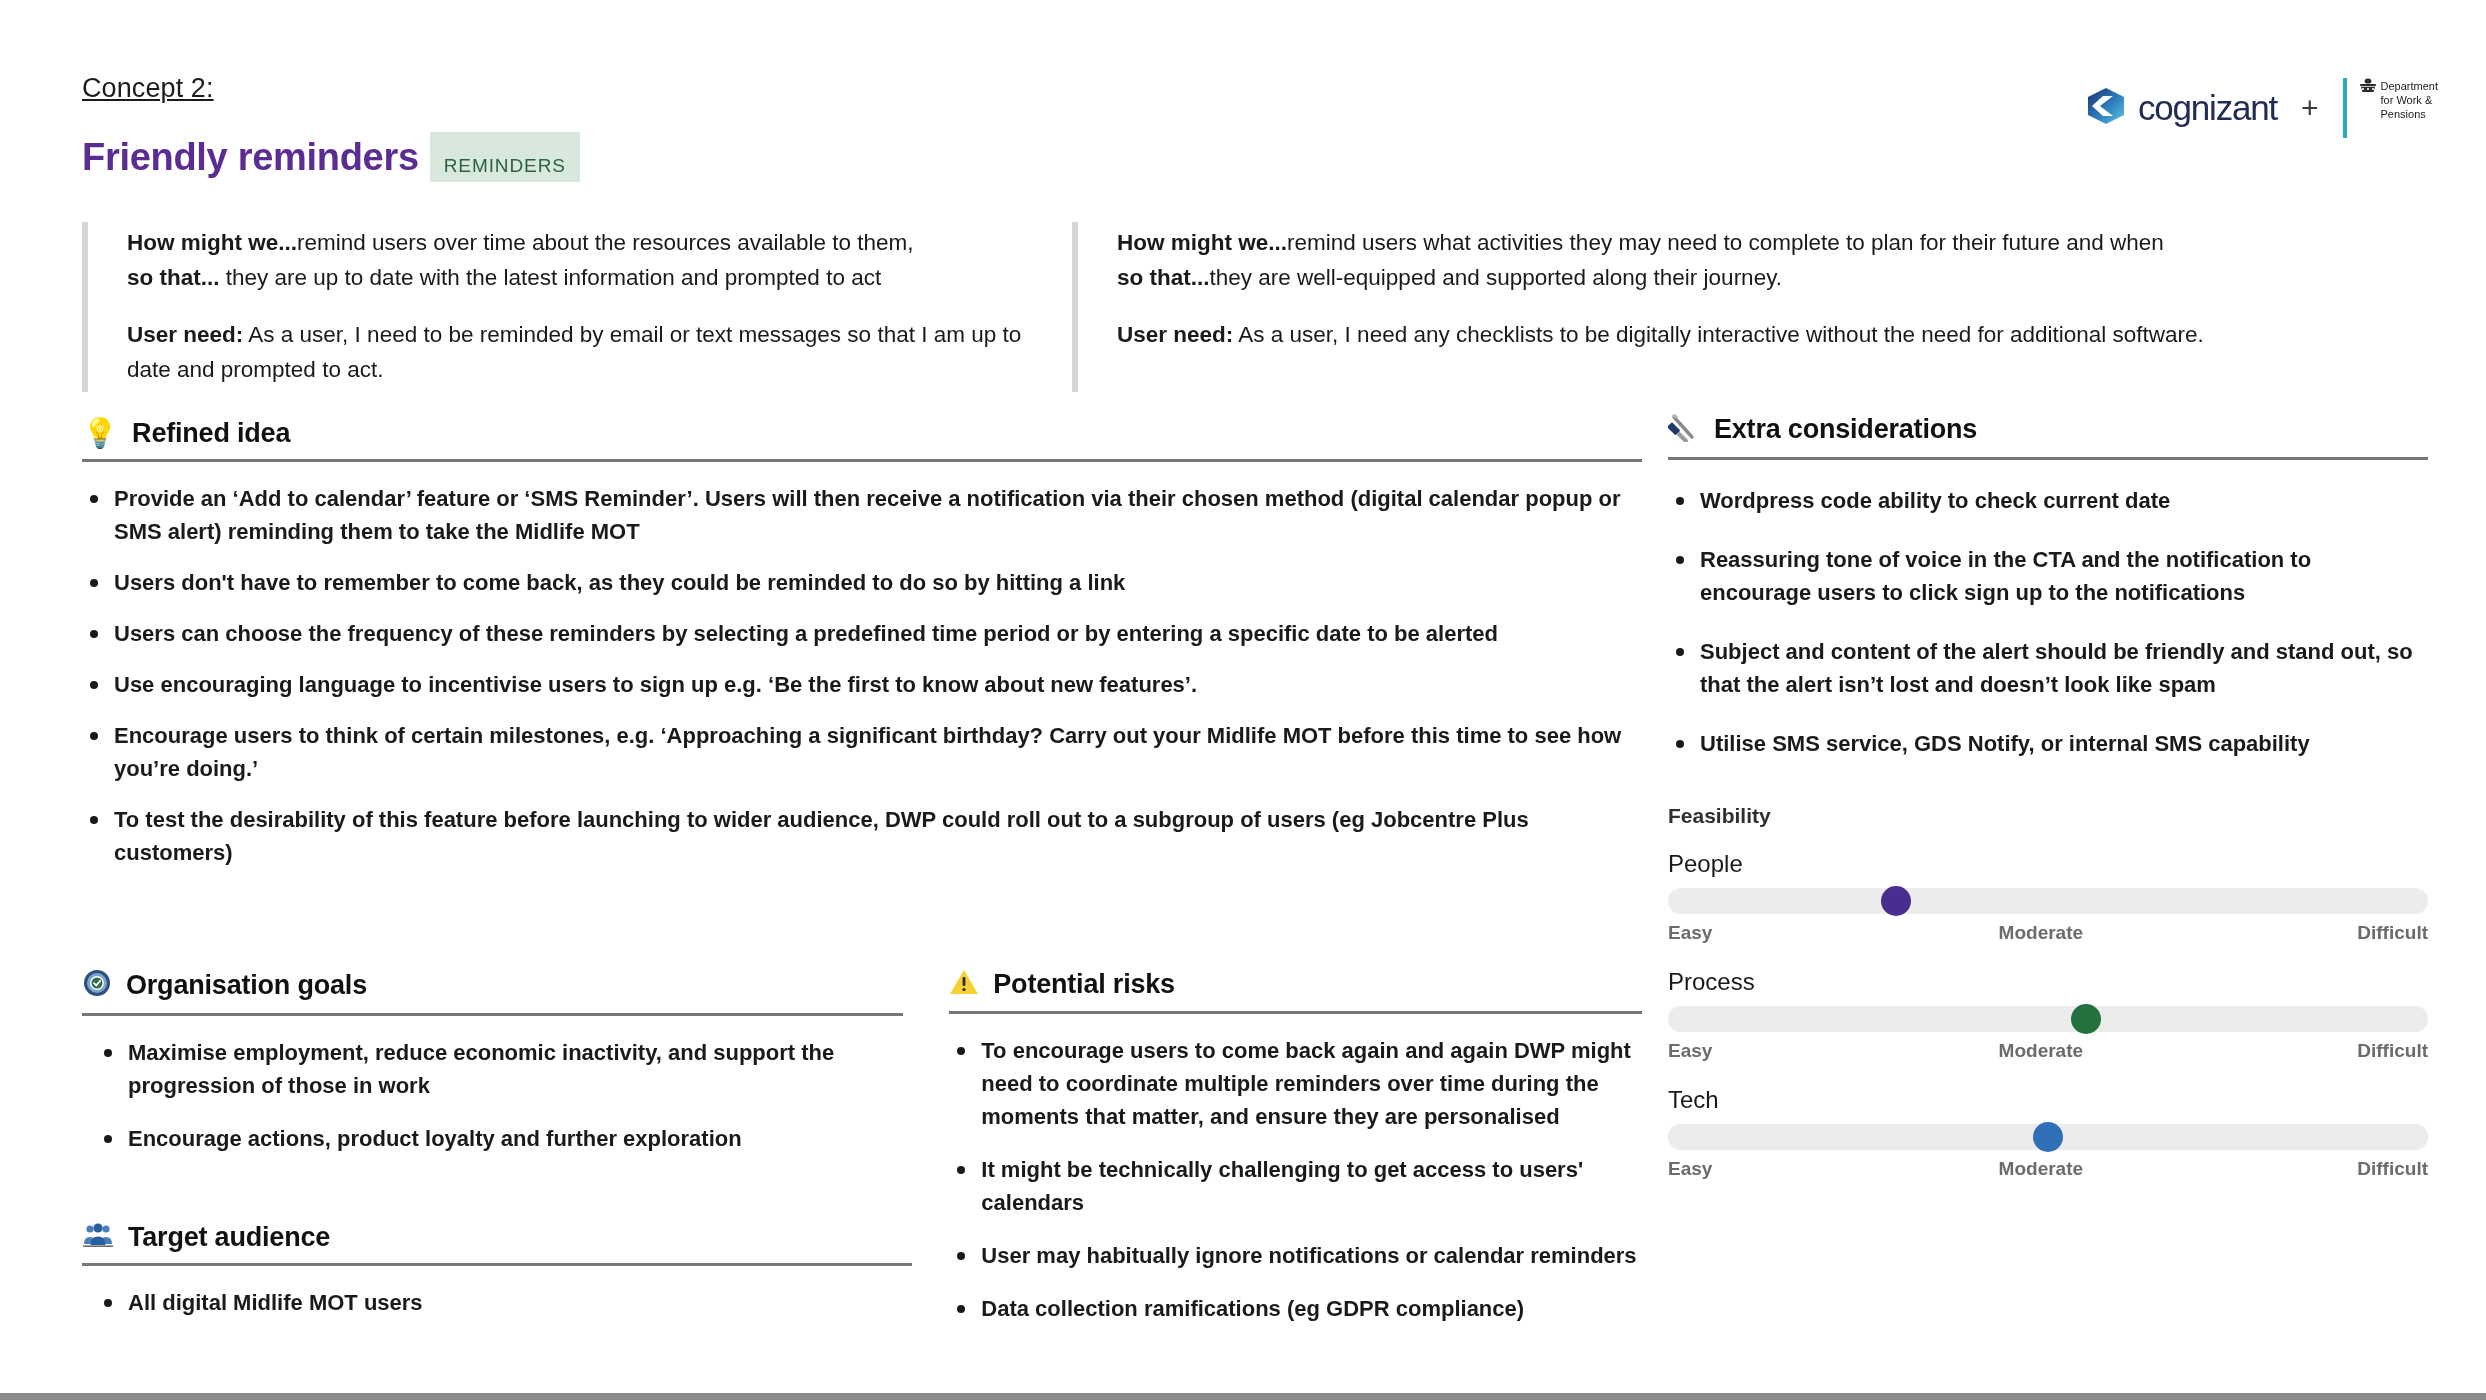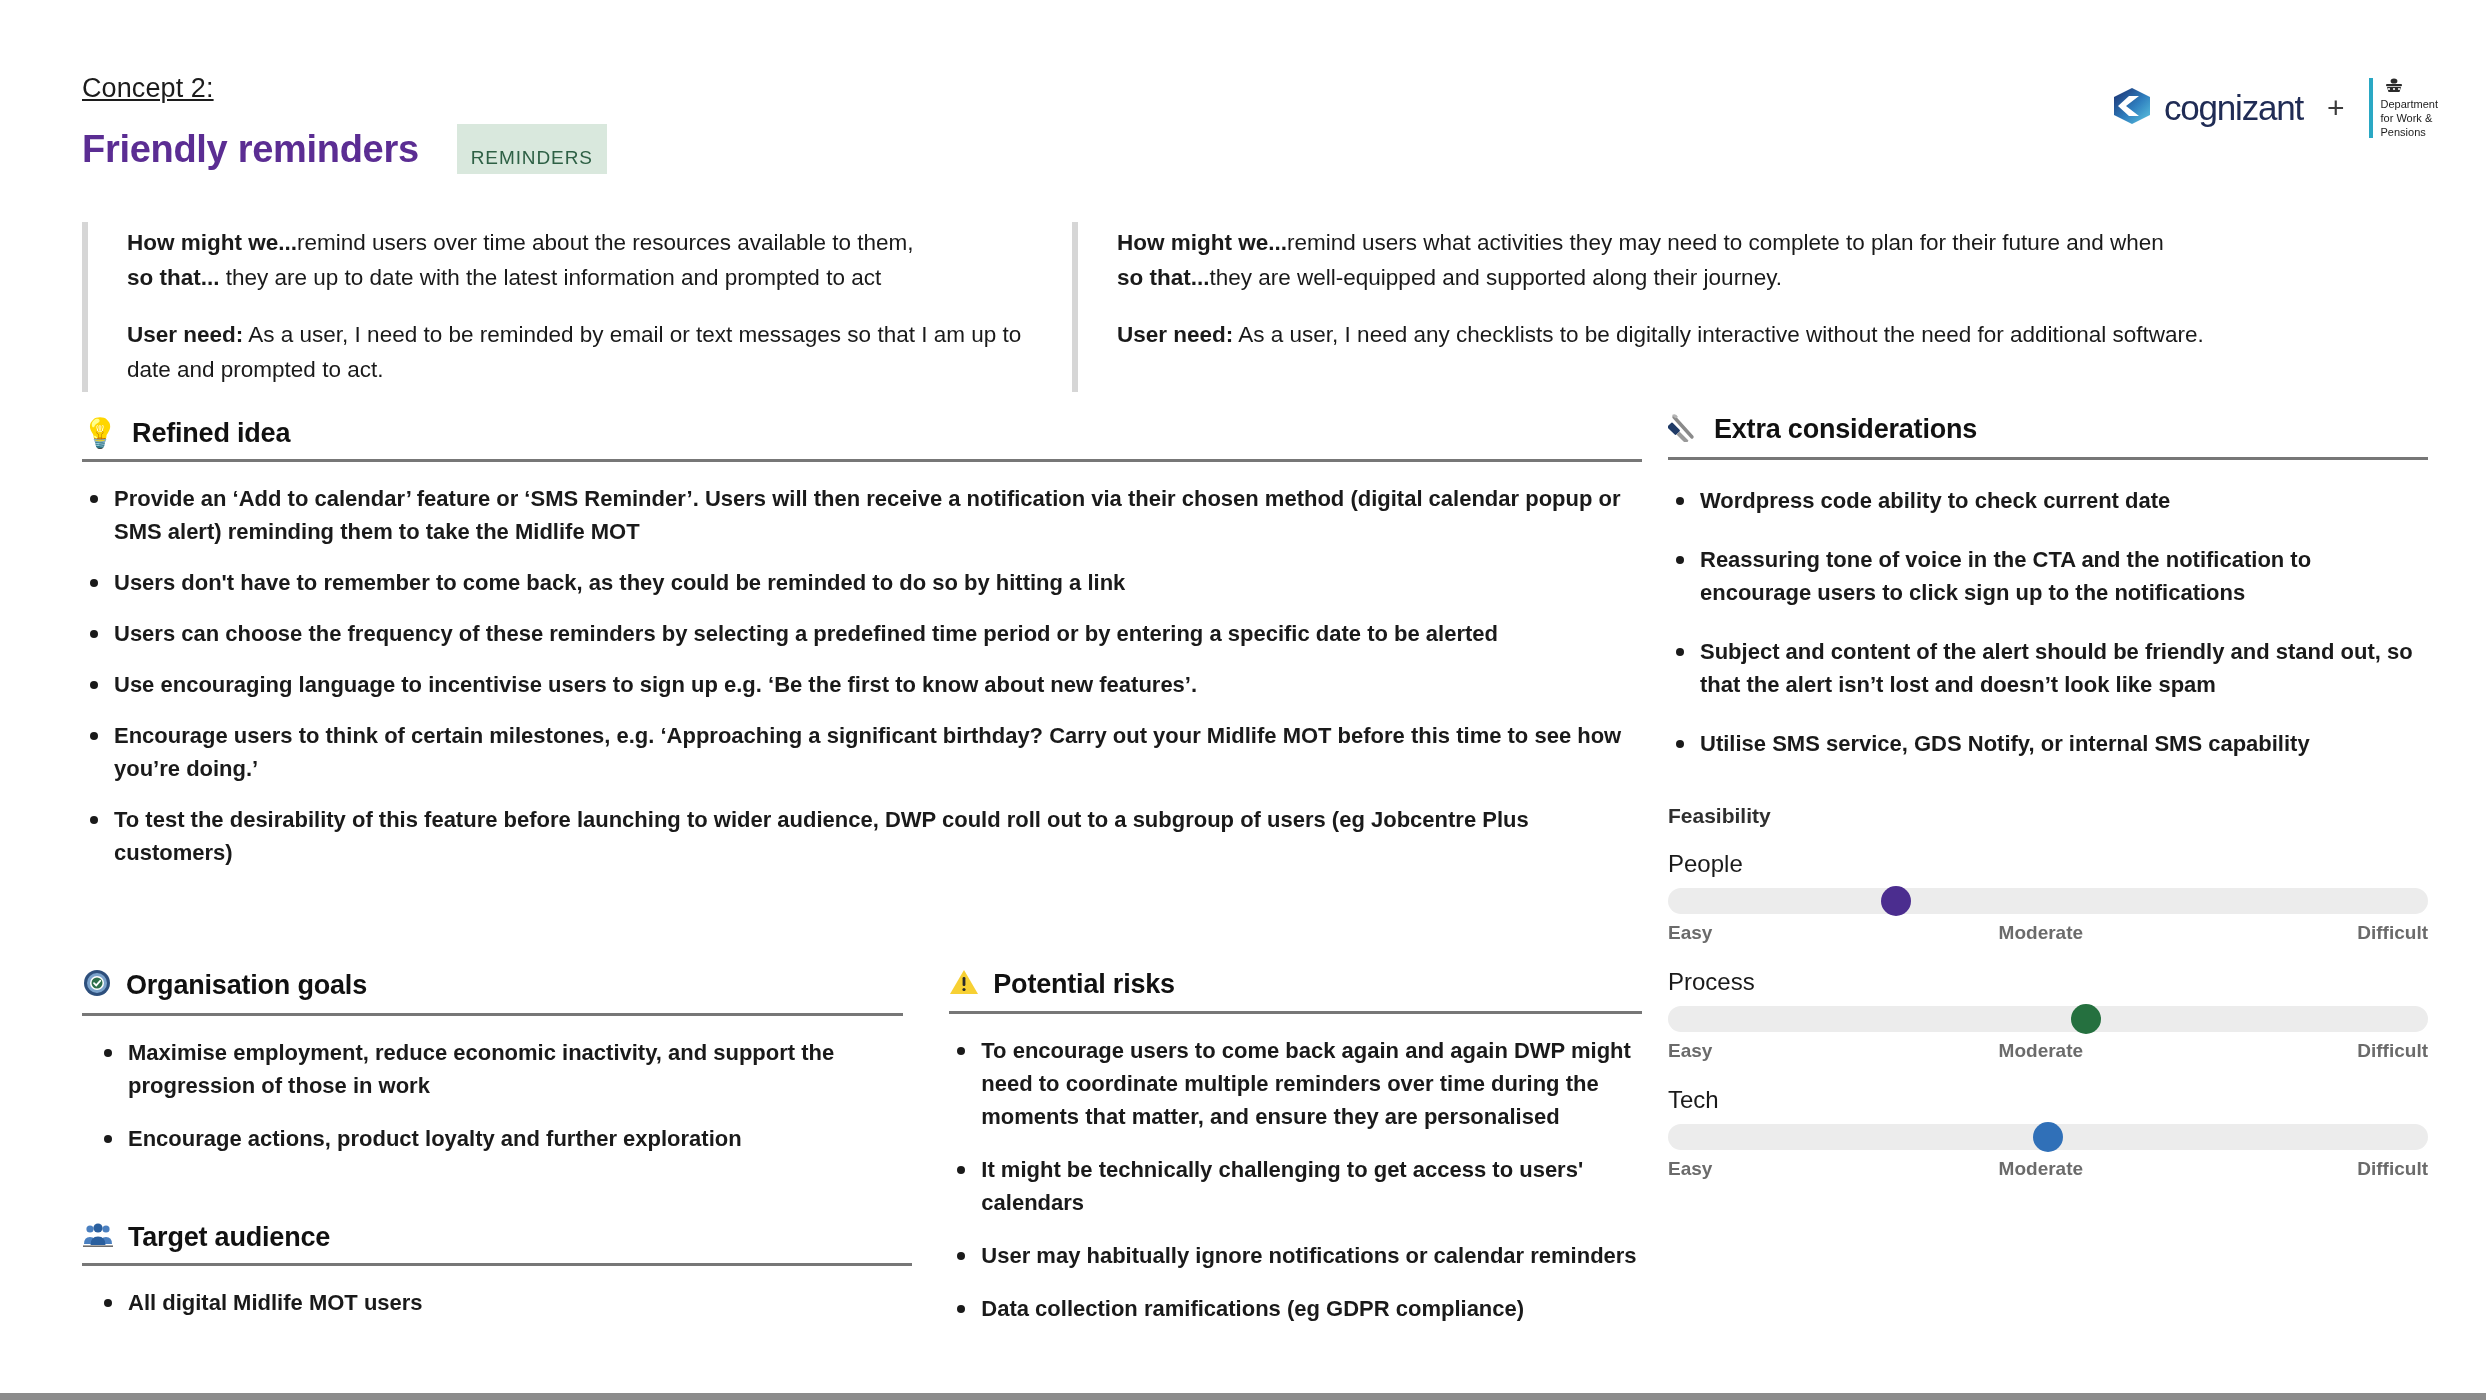--- a/index.html
+++ b/index.html
@@ -29,22 +29,22 @@
   .concept-label {
     font-size: 27px;
     color: #1c1c1c;
     letter-spacing: 0.1px;
     line-height: 1.2;
     text-decoration: underline;
   }
   .title-row {
     display: flex;
     align-items: center;
-    gap: 38px;
-    margin-top: 20px;
+    gap: 11px;
+    margin-top: 28px;
   }
   .doc-title {
     font-size: 38px;
     font-weight: bold;
     color: #5b2d93;
     letter-spacing: -0.3px;
   }
   .badge {
     background: #d9e8dd;
     color: #2e6045;
@@ -83,21 +83,21 @@
     display: flex;
     align-items: stretch;
     gap: 8px;
     height: 60px;
   }
   .dwp-rule {
     width: 4px;
     background: #2aa8c4;
     flex: none;
   }
-  .dwp-inner { display:flex; flex-direction: column; justify-content: space-between; }
+  .dwp-inner { display:flex; flex-direction: row; justify-content: flex-end; }
   .dwp-crest { font-size: 15px; line-height: 1; color: #222; letter-spacing: -1px; }
   .dwp-text {
     font-size: 11px;
     line-height: 1.26;
     color: #1c1c1c;
     margin-top: 2px;
     white-space: pre-line;
   }
 
   

